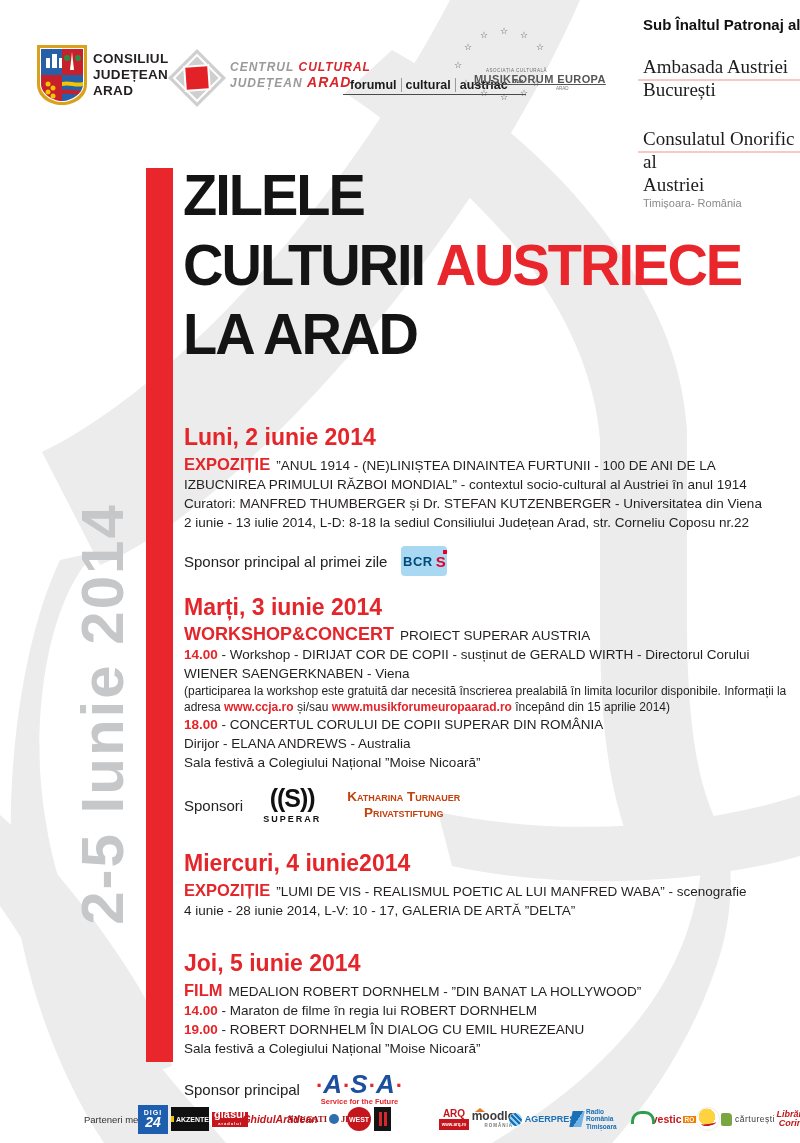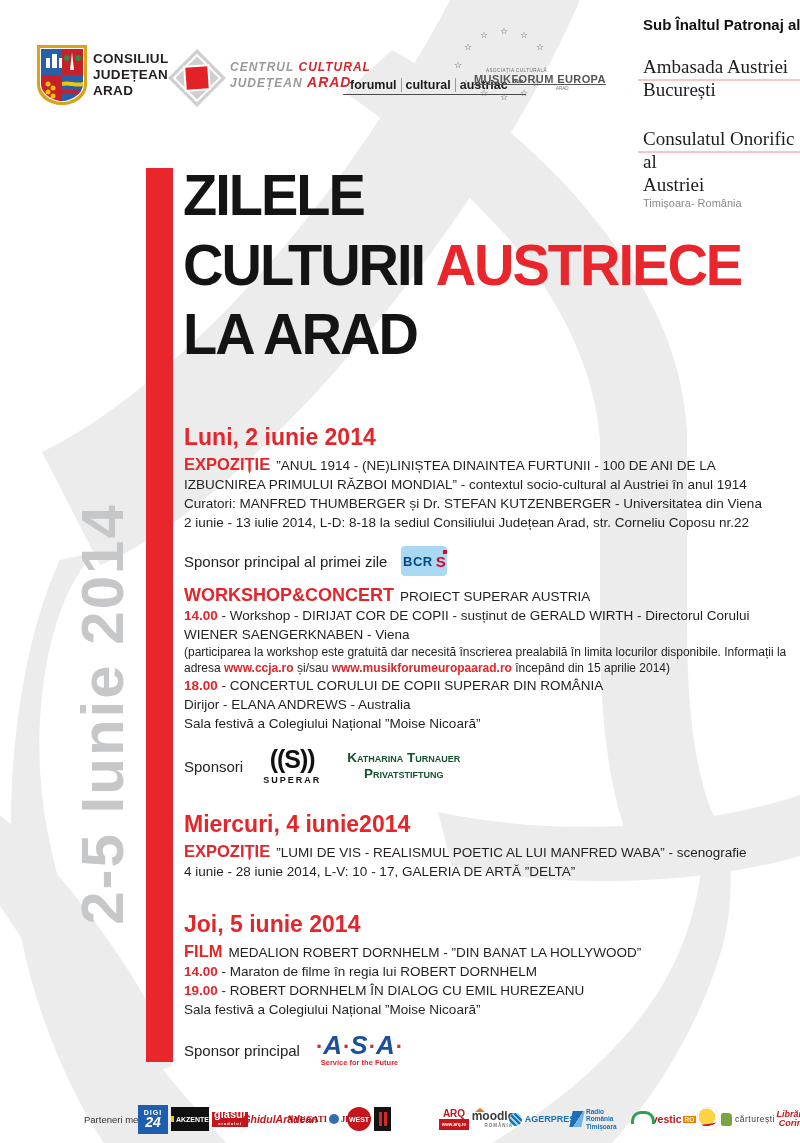--- a/index.html
+++ b/index.html
@@ -57,21 +57,21 @@
   .url{color:#e4252a;font-weight:bold;}
   .sprow{display:flex;align-items:center;margin:14px 0 10px 0;}
   .sprow .lab{font-size:15px;color:#222;}
   .bcr{margin-left:14px;width:46px;height:30px;background:#a9d9f2;border-radius:4px;display:flex;align-items:center;justify-content:center;gap:3px;}
   .bcr .b{color:#01497c;font-weight:bold;font-size:13px;letter-spacing:.5px;}
   .bcr .s{color:#e4002b;font-weight:bold;font-size:15px;position:relative;}
   .bcr .s::before{content:"";position:absolute;right:-1px;top:-3px;width:4px;height:4px;background:#e4002b;}
   .superar{margin-left:20px;text-align:center;}
   .superar .g{font-size:25px;font-weight:bold;letter-spacing:-1px;color:#111;line-height:24px;}
   .superar .n{font-size:9px;font-weight:bold;letter-spacing:2px;color:#111;margin-top:4px;}
-  .katha{margin-left:26px;color:#14532d;font-weight:bold;font-size:13.5px;font-variant:small-caps;line-height:16px;}
+  .katha{margin-left:26px;color:#c2410c;font-weight:bold;font-size:13.5px;font-variant:small-caps;line-height:16px;}
   .katha .l2{text-align:center;}
   .asa{margin-left:16px;text-align:center;}
   .asa .row{display:flex;align-items:baseline;}
   .asa .dot{color:#e4252a;font-weight:bold;font-size:22px;line-height:20px;}
   .asa .lt{color:#1c4f9e;font-style:italic;font-weight:bold;font-size:26px;line-height:24px;letter-spacing:1px;}
   .asa .tg{font-size:7.5px;color:#e4252a;font-weight:bold;margin-top:1px;}
   .mt18{margin-top:18px;} .mt26{margin-top:26px;} .mt30{margin-top:30px;}
 
   
   .pmlabel{left:84px;top:1114px;font-size:9.5px;color:#333;}
@@ -232,20 +232,21 @@
     <p class="p">2 iunie - 13 iulie 2014, L-D: 8-18 la sediul Consiliului Județean Arad, str. Corneliu Coposu nr.22</p>
 
     <div class="sprow">
       <span class="lab">Sponsor principal al primei zile</span>
       <span class="bcr">
         <span class="b">BCR</span>
         <span class="s">S</span>
       </span>
     </div>
 
+    <h2 class="dayh mt18">Marți, 3 iunie 2014</h2>
     <p class="p"><span class="tag tag2">WORKSHOP&amp;CONCERT</span><span>PROIECT SUPERAR AUSTRIA</span></p>
     <p class="p"><span class="t">14.00</span><span> - Workshop - DIRIJAT COR DE COPII - susținut de GERALD WIRTH - Directorul Corului  WIENER SAENGERKNABEN - Viena</span></p>
     <p class="note"><span>(participarea la workshop este gratuită dar necesită înscrierea prealabilă în limita locurilor disponibile. Informații la adresa </span><span class="url">www.ccja.ro</span><span> și/sau </span><span class="url">www.musikforumeuropaarad.ro</span><span> începând din 15 aprilie 2014)</span></p>
     <p class="p"><span class="t">18.00</span><span> - CONCERTUL CORULUI DE COPII SUPERAR DIN ROMÂNIA</span></p>
     <p class="p">Dirijor - ELANA ANDREWS - Australia</p>
     <p class="p">Sala festivă a Colegiului Național ”Moise Nicoară”</p>
 
     <div class="sprow">
       <span class="lab">Sponsori</span>
       <span class="superar">

